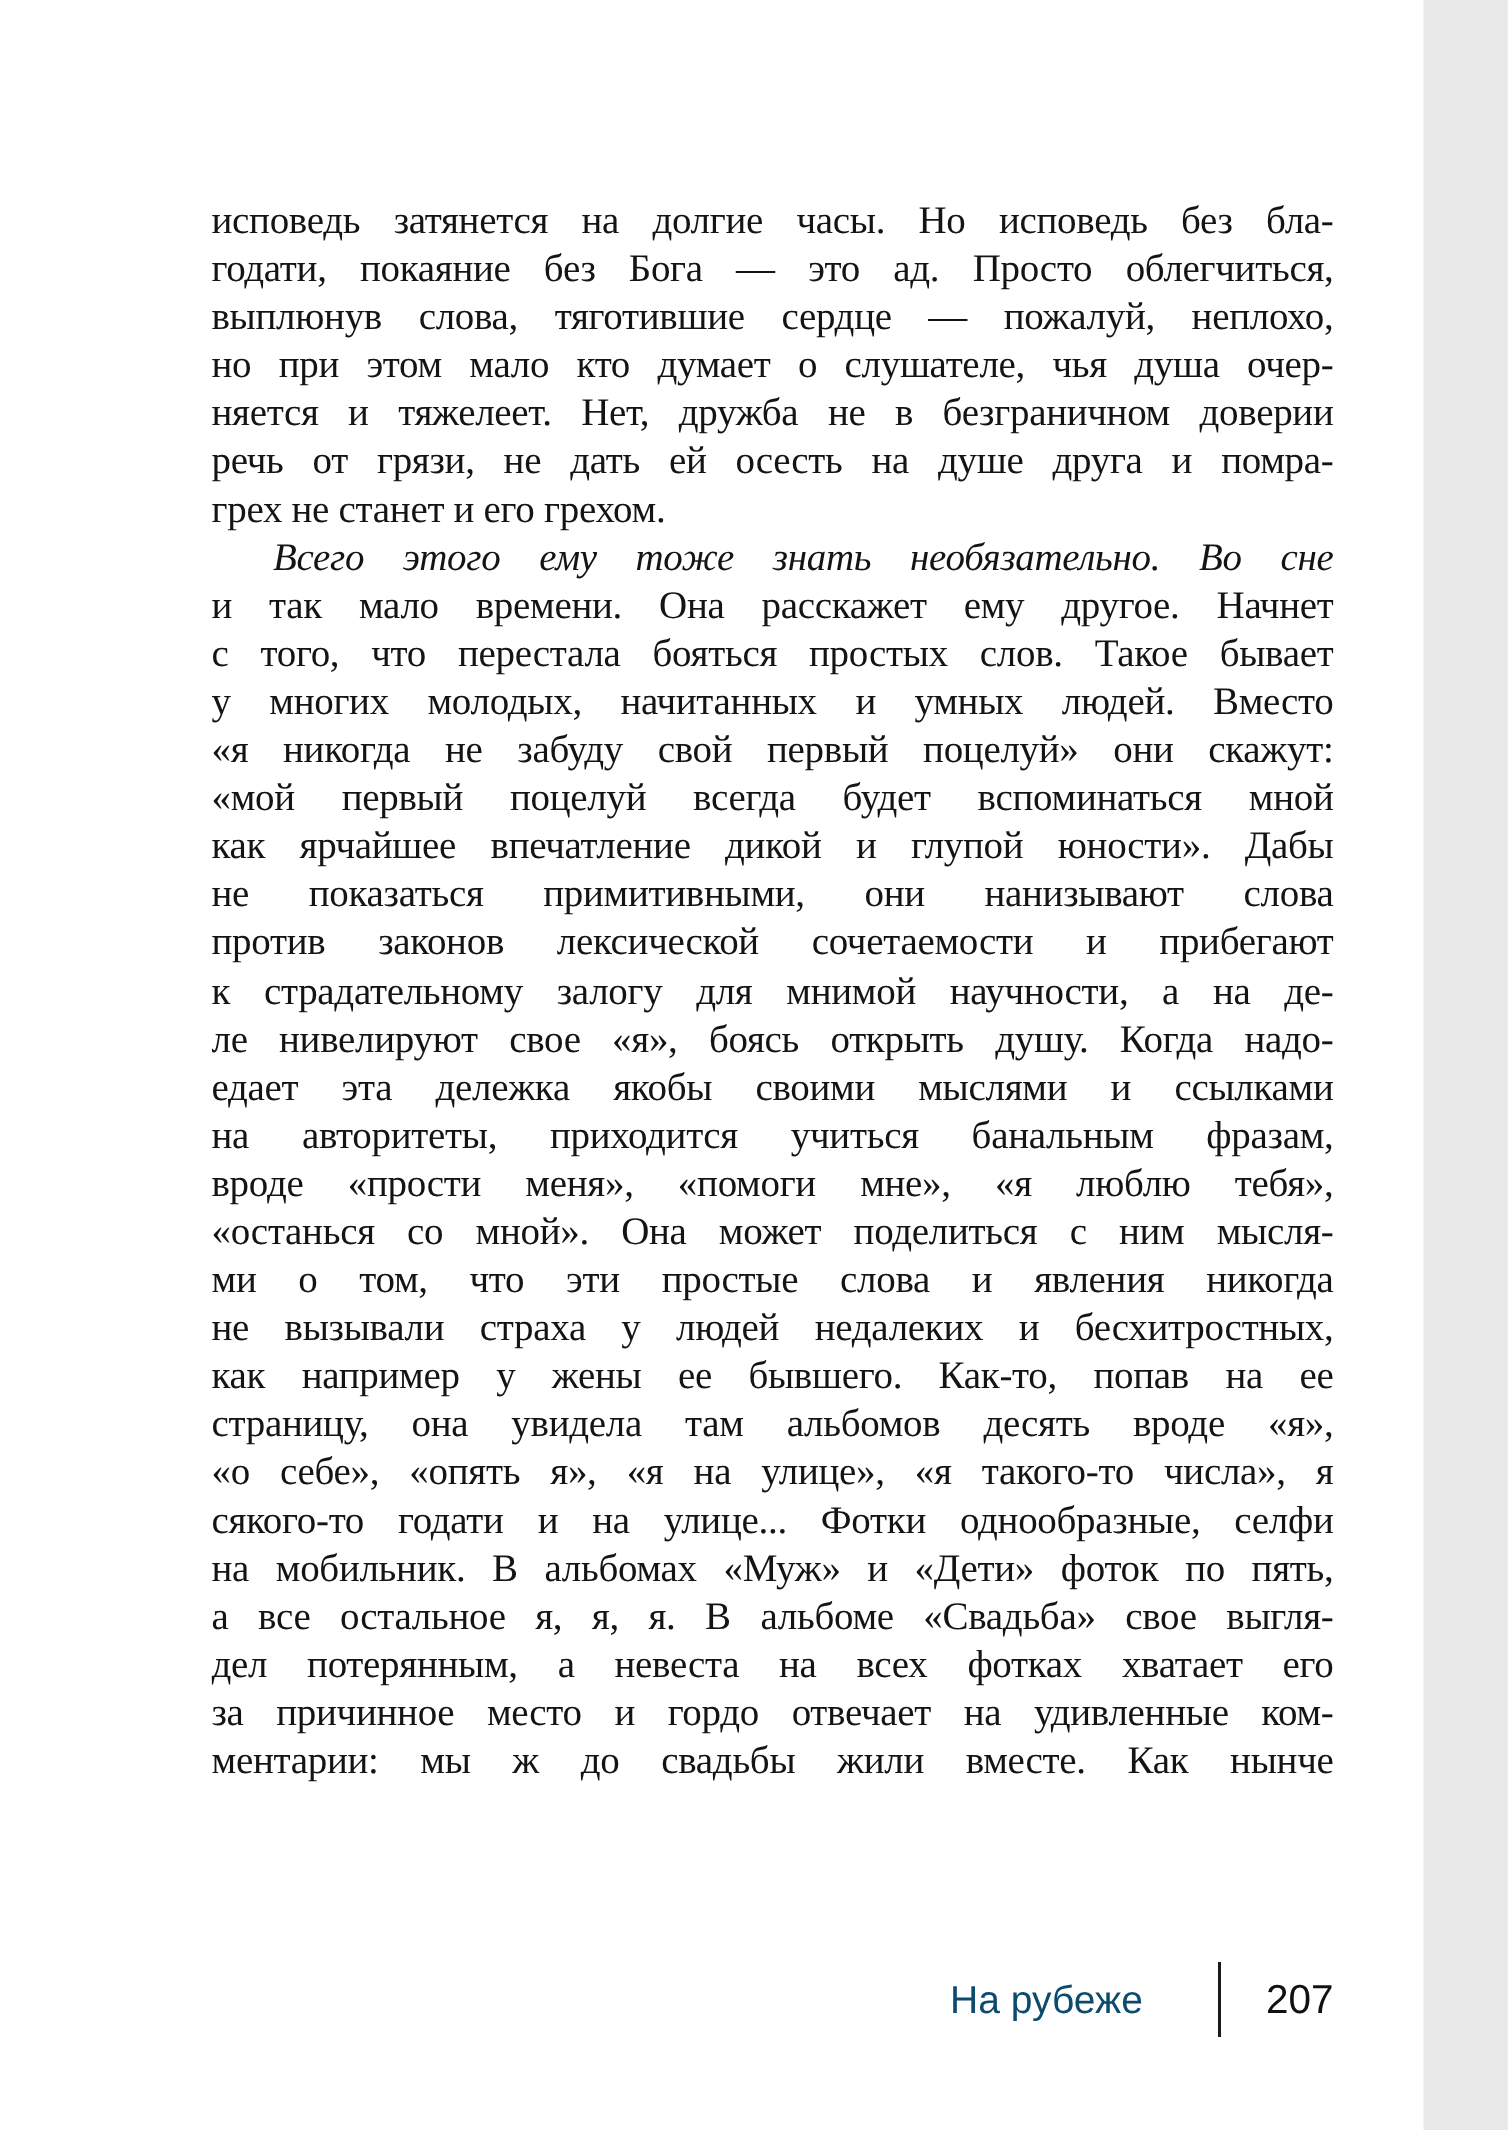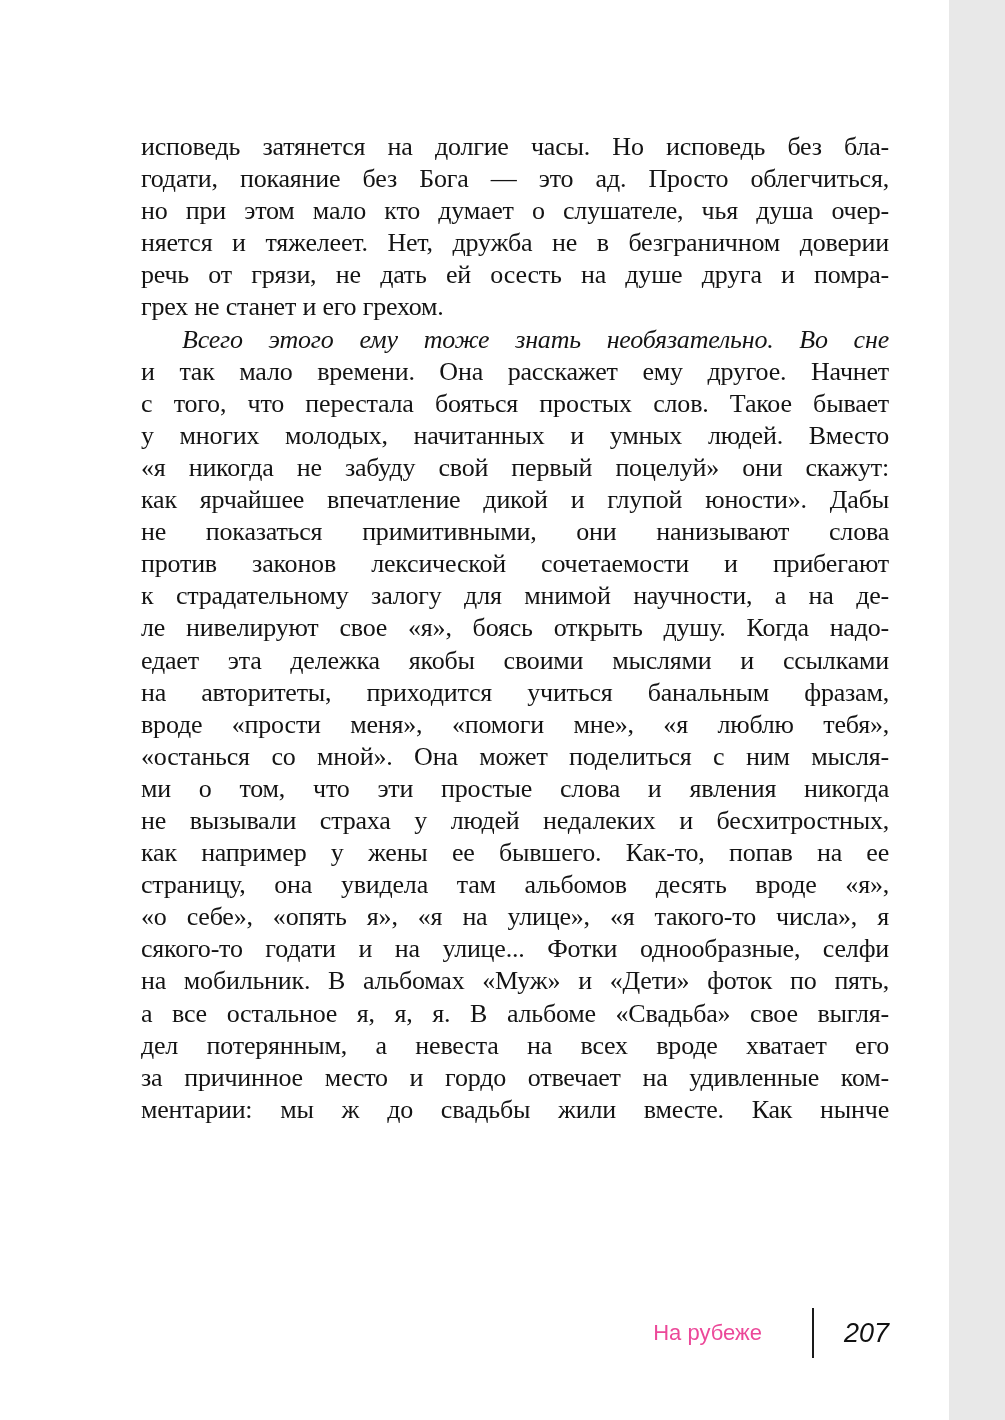--- a/index.html
+++ b/index.html
@@ -48,74 +48,75 @@
     left: 141px;
     top: 1308px;
     width: 748px;
     height: 50px;
     display: flex;
     align-items: center;
     justify-content: flex-end;
   }
   .running-title {
     font-family: "Liberation Sans", "DejaVu Sans", sans-serif;
-    font-size: 22px;
-    color: #ec4899;
+    font-size: 26px;
+    color: #0c4a6e;
     margin-right: 50px;
   }
   .footer-divider {
     width: 2px;
     height: 50px;
     background: #1a1a1a;
     margin-right: 30px;
   }
   .page-number {
     font-family: "Liberation Sans", "DejaVu Sans", sans-serif;
     font-size: 27px;
     color: #111111;
-    font-style: italic;
   }
 </style>
 </head>
 <body>
 
 <div class="book-page">
   <div class="text-block">
       <div class="para">
         <div class="line">исповедь затянется на долгие часы. Но исповедь без бла-</div>
         <div class="line">годати, покаяние без Бога — это ад. Просто облегчиться,</div>
+        <div class="line">выплюнув слова, тяготившие сердце — пожалуй, неплохо,</div>
         <div class="line">но при этом мало кто думает о слушателе, чья душа очер-</div>
         <div class="line">няется и тяжелеет. Нет, дружба не в безграничном доверии</div>
         <div class="line">речь от грязи, не дать ей осесть на душе друга и помра-</div>
         <div class="line last">грех не станет и его грехом.</div>
       </div>
       <div class="para">
         <div class="line indent">Всего этого ему тоже знать необязательно. Во сне</div>
         <div class="line">и так мало времени. Она расскажет ему другое. Начнет</div>
         <div class="line">с того, что перестала бояться простых слов. Такое бывает</div>
         <div class="line">у многих молодых, начитанных и умных людей. Вместо</div>
         <div class="line">«я никогда не забуду свой первый поцелуй» они скажут:</div>
+        <div class="line">«мой первый поцелуй всегда будет вспоминаться мной</div>
         <div class="line">как ярчайшее впечатление дикой и глупой юности». Дабы</div>
         <div class="line">не показаться примитивными, они нанизывают слова</div>
         <div class="line">против законов лексической сочетаемости и прибегают</div>
         <div class="line">к страдательному залогу для мнимой научности, а на де-</div>
         <div class="line">ле нивелируют свое «я», боясь открыть душу. Когда надо-</div>
         <div class="line">едает эта дележка якобы своими мыслями и ссылками</div>
         <div class="line">на авторитеты, приходится учиться банальным фразам,</div>
         <div class="line">вроде «прости меня», «помоги мне», «я люблю тебя»,</div>
         <div class="line">«останься со мной». Она может поделиться с ним мысля-</div>
         <div class="line">ми о том, что эти простые слова и явления никогда</div>
         <div class="line">не вызывали страха у людей недалеких и бесхитростных,</div>
         <div class="line">как например у жены ее бывшего. Как-то, попав на ее</div>
         <div class="line">страницу, она увидела там альбомов десять вроде «я»,</div>
         <div class="line">«о себе», «опять я», «я на улице», «я такого-то числа», я</div>
         <div class="line">сякого-то годати и на улице... Фотки однообразные, селфи</div>
         <div class="line">на мобильник. В альбомах «Муж» и «Дети» фоток по пять,</div>
         <div class="line">а все остальное я, я, я. В альбоме «Свадьба» свое выгля-</div>
-        <div class="line">дел потерянным, а невеста на всех вроде хватает его</div>
+        <div class="line">дел потерянным, а невеста на всех фотках хватает его</div>
         <div class="line">за причинное место и гордо отвечает на удивленные ком-</div>
         <div class="line">ментарии: мы ж до свадьбы жили вместе. Как нынче</div>
       </div>
     </div>
   <div class="footer">
     <span class="running-title">На рубеже</span>
     <div class="footer-divider"></div>
     <span class="page-number">207</span>
   </div>
 </div>

